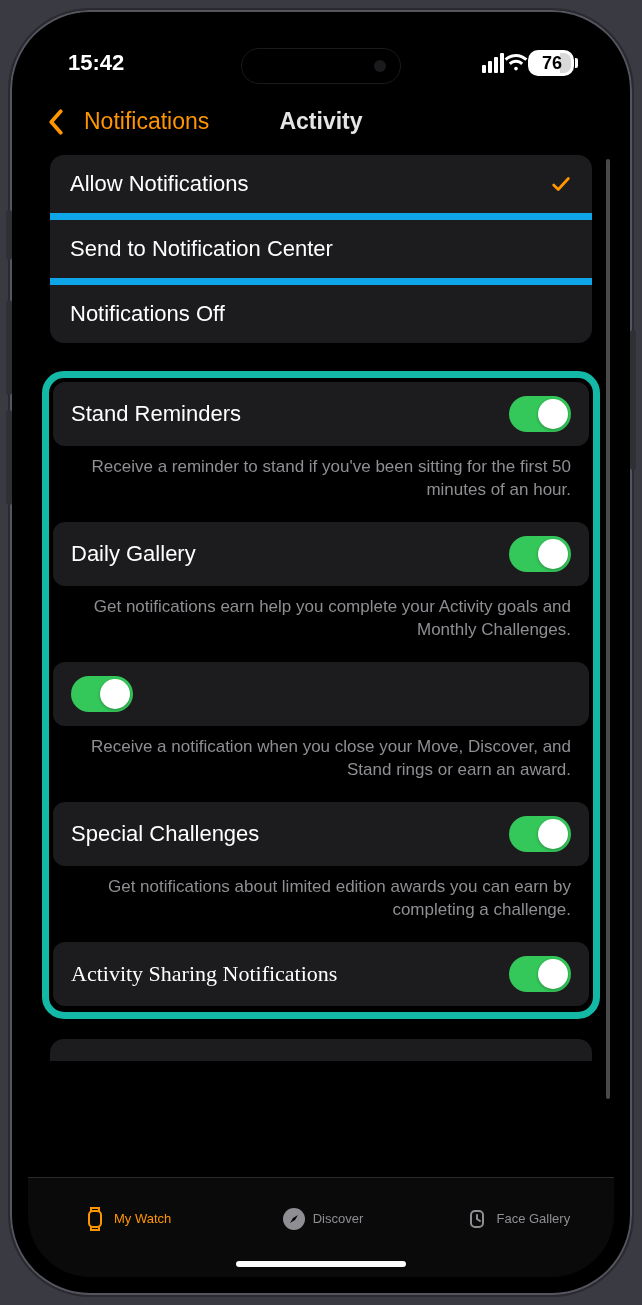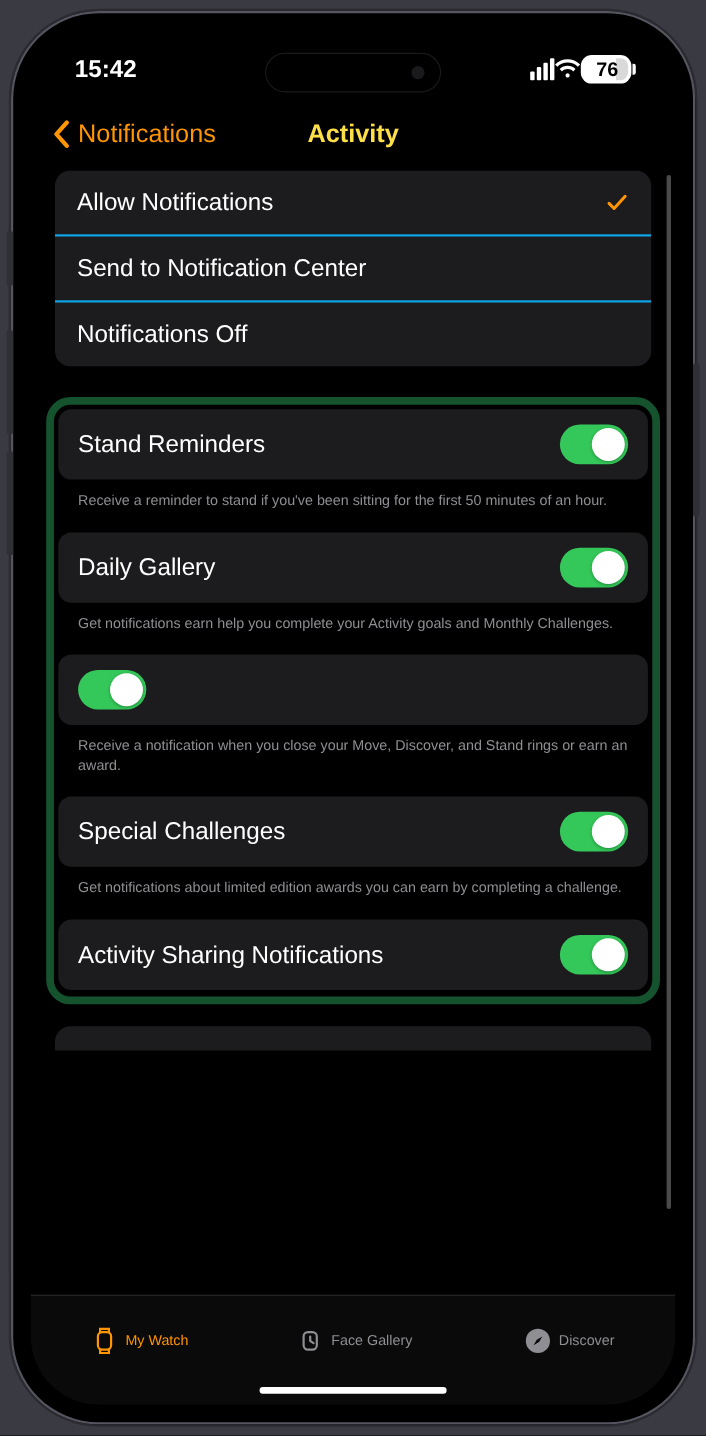--- a/index.html
+++ b/index.html
@@ -31,20 +31,21 @@
   .btn-right { right: -4px; top: 320px; width: 6px; height: 140px; }
   .screen {
     width: 100%;
     height: 100%;
     background: #000;
     border-radius: 62px;
     overflow: hidden;
     position: relative;
     display: flex;
     flex-direction: column;
+    text-align: right;
   }
   .notch {
     position: absolute;
     top: 20px;
     left: 50%;
     transform: translateX(-50%);
     width: 160px;
     height: 36px;
     background: #000;
     border-radius: 20px;
@@ -100,28 +101,28 @@
     display: flex;
     align-items: center;
     padding: 10px 20px 20px;
     position: relative;
   }
   .back-btn {
     display: flex;
     align-items: center;
     color: #ff9500;
     font-size: 23px;
-    gap: 7px;
+    gap: 20px;
   }
   .back-chevron svg { width: 16px; height: 26px; display: block; }
   .nav-title {
     position: absolute;
     left: 50%;
     transform: translateX(-50%);
-    color: #fde047;
+    color: #e5e5e5;
     font-size: 23px;
     font-weight: 600;
   }
   .content {
     flex: 1;
     overflow: hidden;
     padding: 0 22px;
     position: relative;
   }
   .scroll-indicator {
@@ -139,34 +140,34 @@
     overflow: hidden;
     margin-bottom: 28px;
   }
   .row {
     display: flex;
     align-items: center;
     justify-content: space-between;
     padding: 16px 20px;
     color: #fff;
     font-size: 22px;
-    border-bottom: 2px solid #0ea5e9;
+    border-bottom: 7px solid #0ea5e9;
     min-height: 58px;
   }
   .row:last-child { border-bottom: none; }
   .checkmark { color: #ff9500; }
   .checkmark svg { width: 22px; height: 22px; display: block; }
   .highlight-wrap {
-    border: 7px solid #14532d;
+    border: 7px solid #14b8a6;
     border-radius: 22px;
     padding: 4px 4px 6px 4px;
     margin: 0 -8px;
   }
   .setting-block { margin-bottom: 16px; }
-  .setting-block:last-child { margin-bottom: 0; }
+  .setting-block:last-child { margin-bottom: 0; font-family: Liberation Serif, serif; }
   .setting-row {
     background: #1c1c1e;
     border-radius: 12px;
     display: flex;
     align-items: center;
     justify-content: space-between;
     padding: 14px 18px;
     color: #fff;
     font-size: 22px;
   }
@@ -183,21 +184,21 @@
     right: 3px;
     top: 3px;
     width: 30px;
     height: 30px;
     background: #fff;
     border-radius: 50%;
     box-shadow: 0 1px 3px rgba(0,0,0,0.3);
   }
   .setting-desc {
     color: #8e8e93;
-    font-size: 13px;
+    font-size: 17px;
     line-height: 1.35;
     padding: 10px 18px 4px;
   }
   .tab-bar {
     height: 100px;
     display: flex;
     border-top: 1px solid #2a2a2c;
     background: #0a0a0a;
     padding-bottom: 18px;
   }
@@ -357,33 +358,33 @@
         <div class="tab-icon">
           <svg viewBox="0 0 28 28" fill="none" stroke="#ff9500" stroke-width="2">
               <rect x="8" y="6" width="12" height="16" rx="4"></rect>
               <path d="M10 6V3h8v3M10 22v3h8v-3" stroke-linecap="round"></path>
             </svg>
         </div>
         <span>My Watch</span>
       </div>
       <div class="tab">
         <div class="tab-icon">
+          <svg viewBox="0 0 28 28" fill="#8e8e93">
+              <circle cx="14" cy="14" r="11" fill="#8e8e93"></circle>
+              <polygon points="18,10 15,15 10,18 13,13" fill="#0a0a0a"></polygon>
+            </svg>
+        </div>
+        <span>Discover</span>
+      </div>
+      <div class="tab">
+        <div class="tab-icon">
           <svg viewBox="0 0 28 28" fill="none" stroke="#8e8e93" stroke-width="2">
               <rect x="8" y="6" width="12" height="16" rx="4"></rect>
               <polyline points="14,10 14,14 17,16" stroke-linecap="round"></polyline>
             </svg>
         </div>
         <span>Face Gallery</span>
       </div>
-      <div class="tab">
-        <div class="tab-icon">
-          <svg viewBox="0 0 28 28" fill="#8e8e93">
-              <circle cx="14" cy="14" r="11" fill="#8e8e93"></circle>
-              <polygon points="18,10 15,15 10,18 13,13" fill="#0a0a0a"></polygon>
-            </svg>
-        </div>
-        <span>Discover</span>
-      </div>
     </div>
 
     <div class="home-indicator"></div>
   </div>
 </div>
 
 </body></html>

